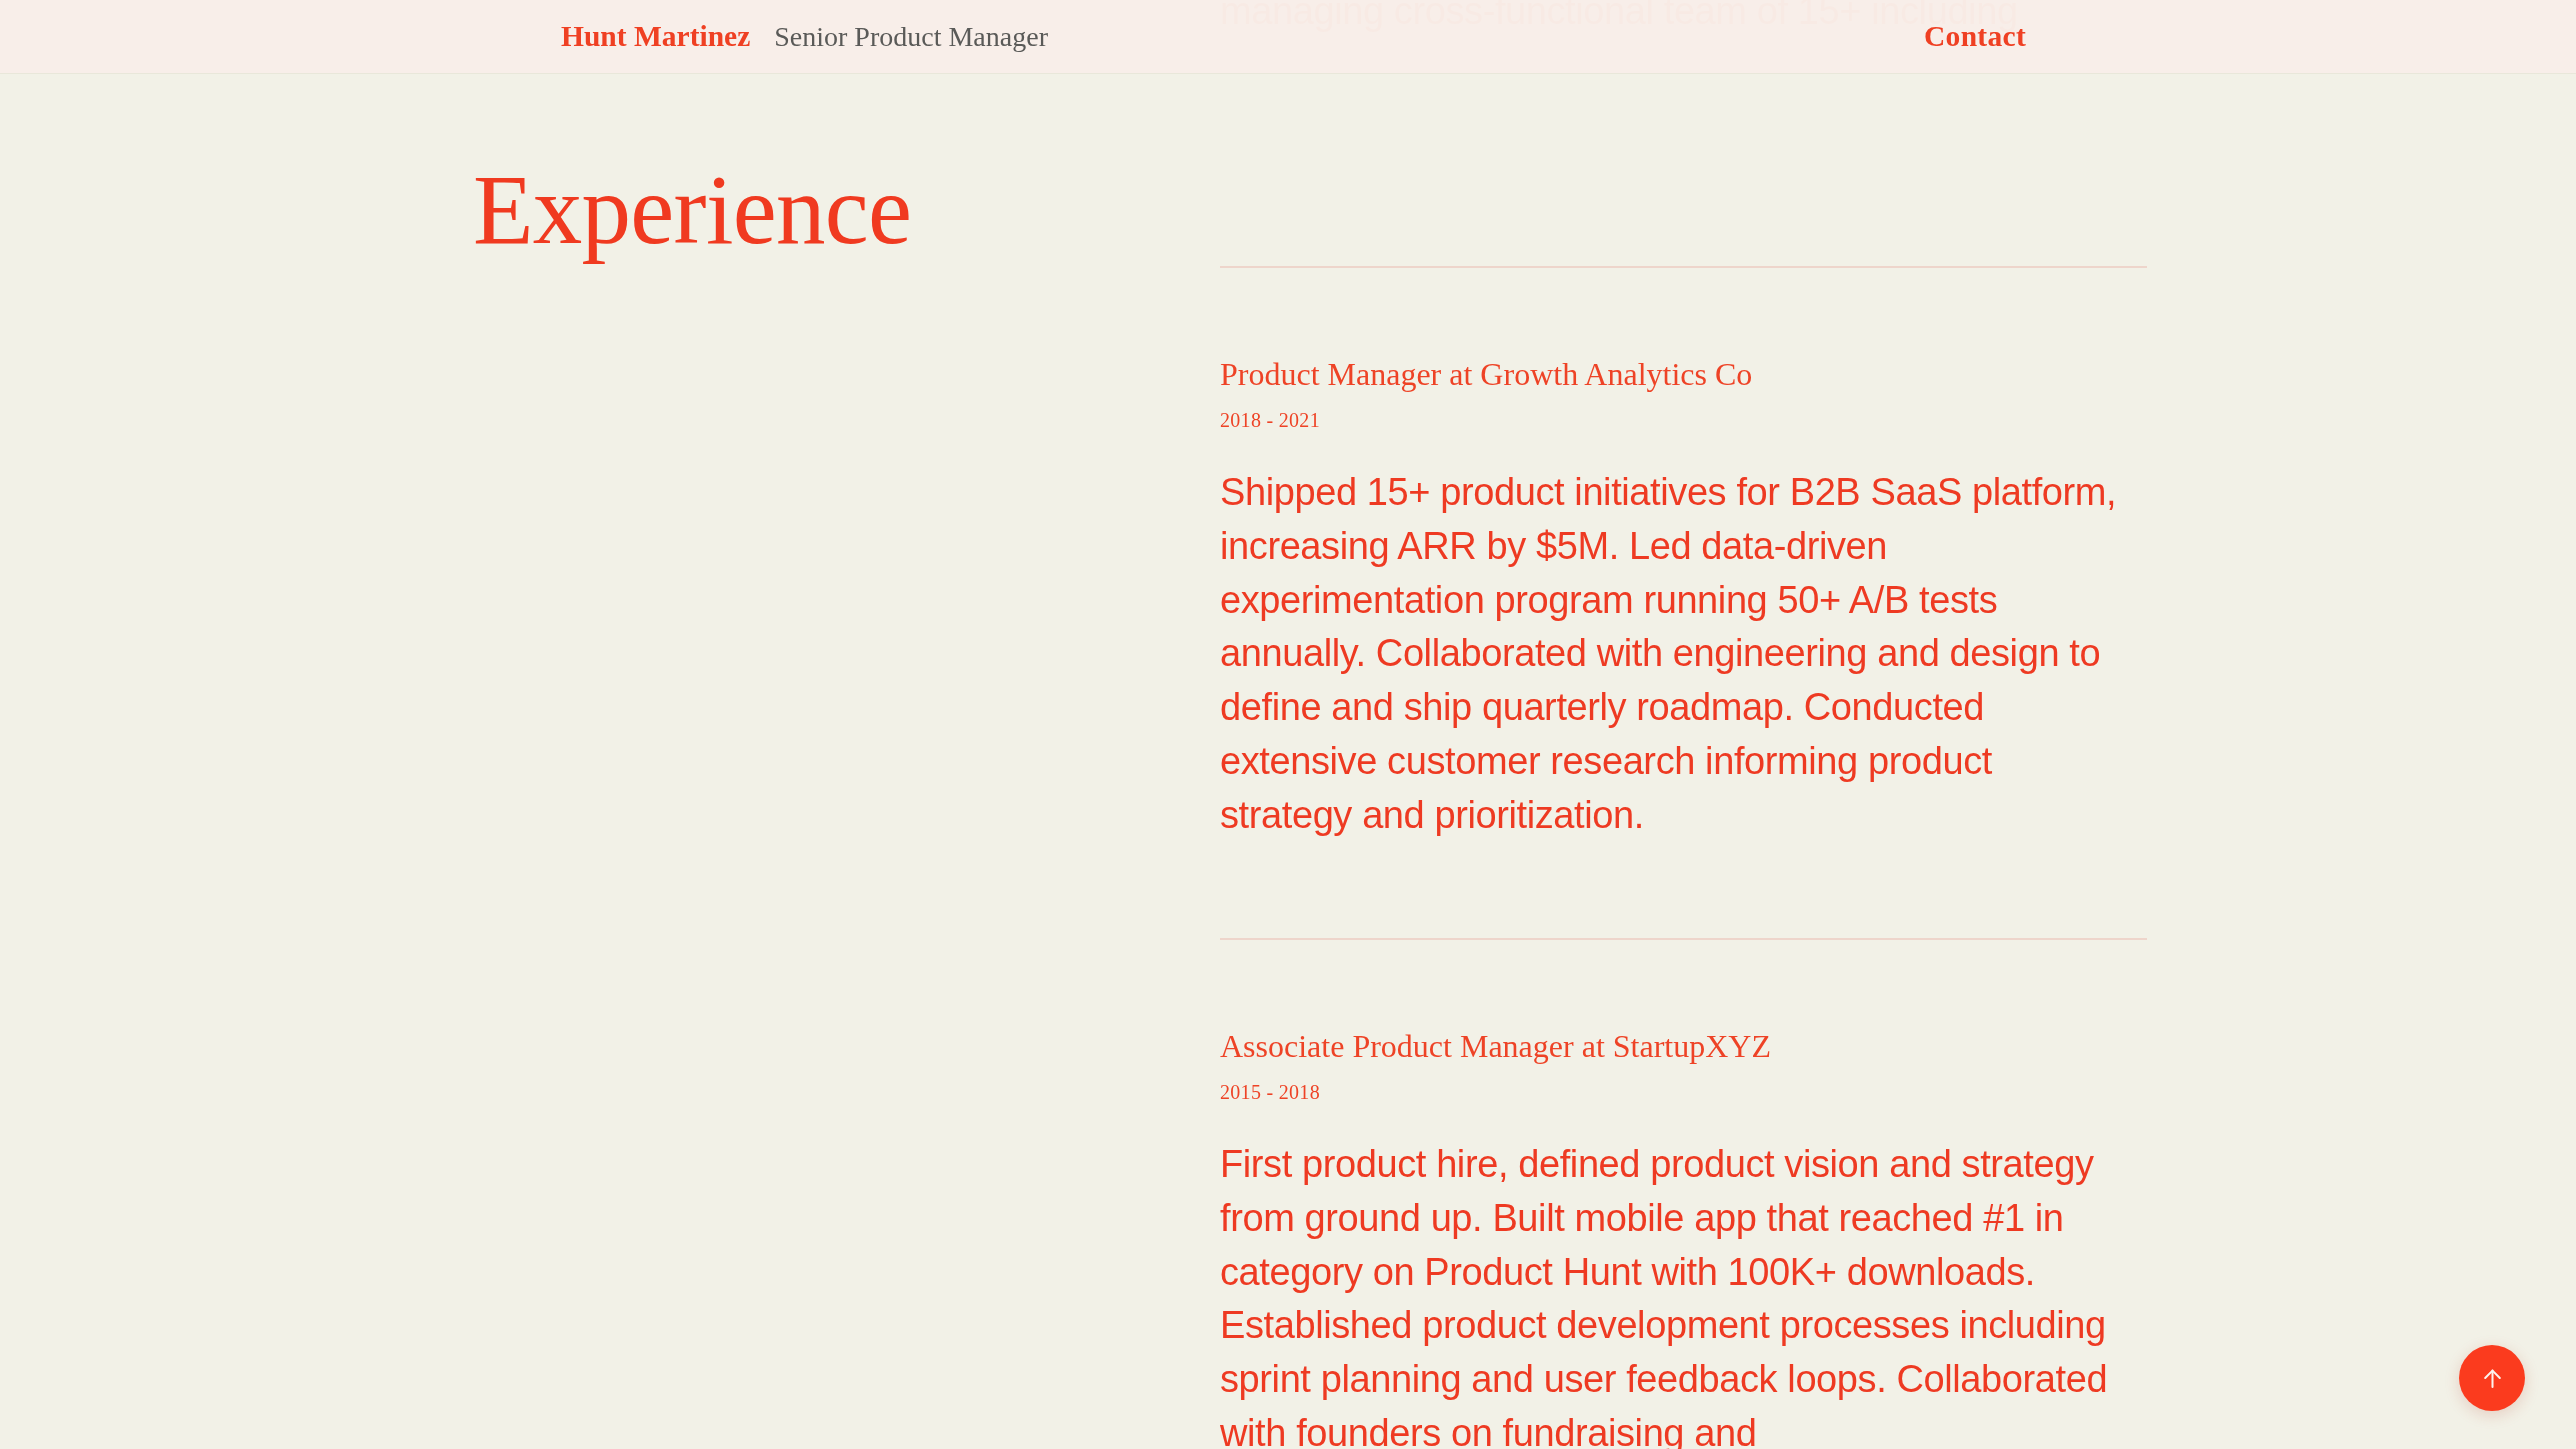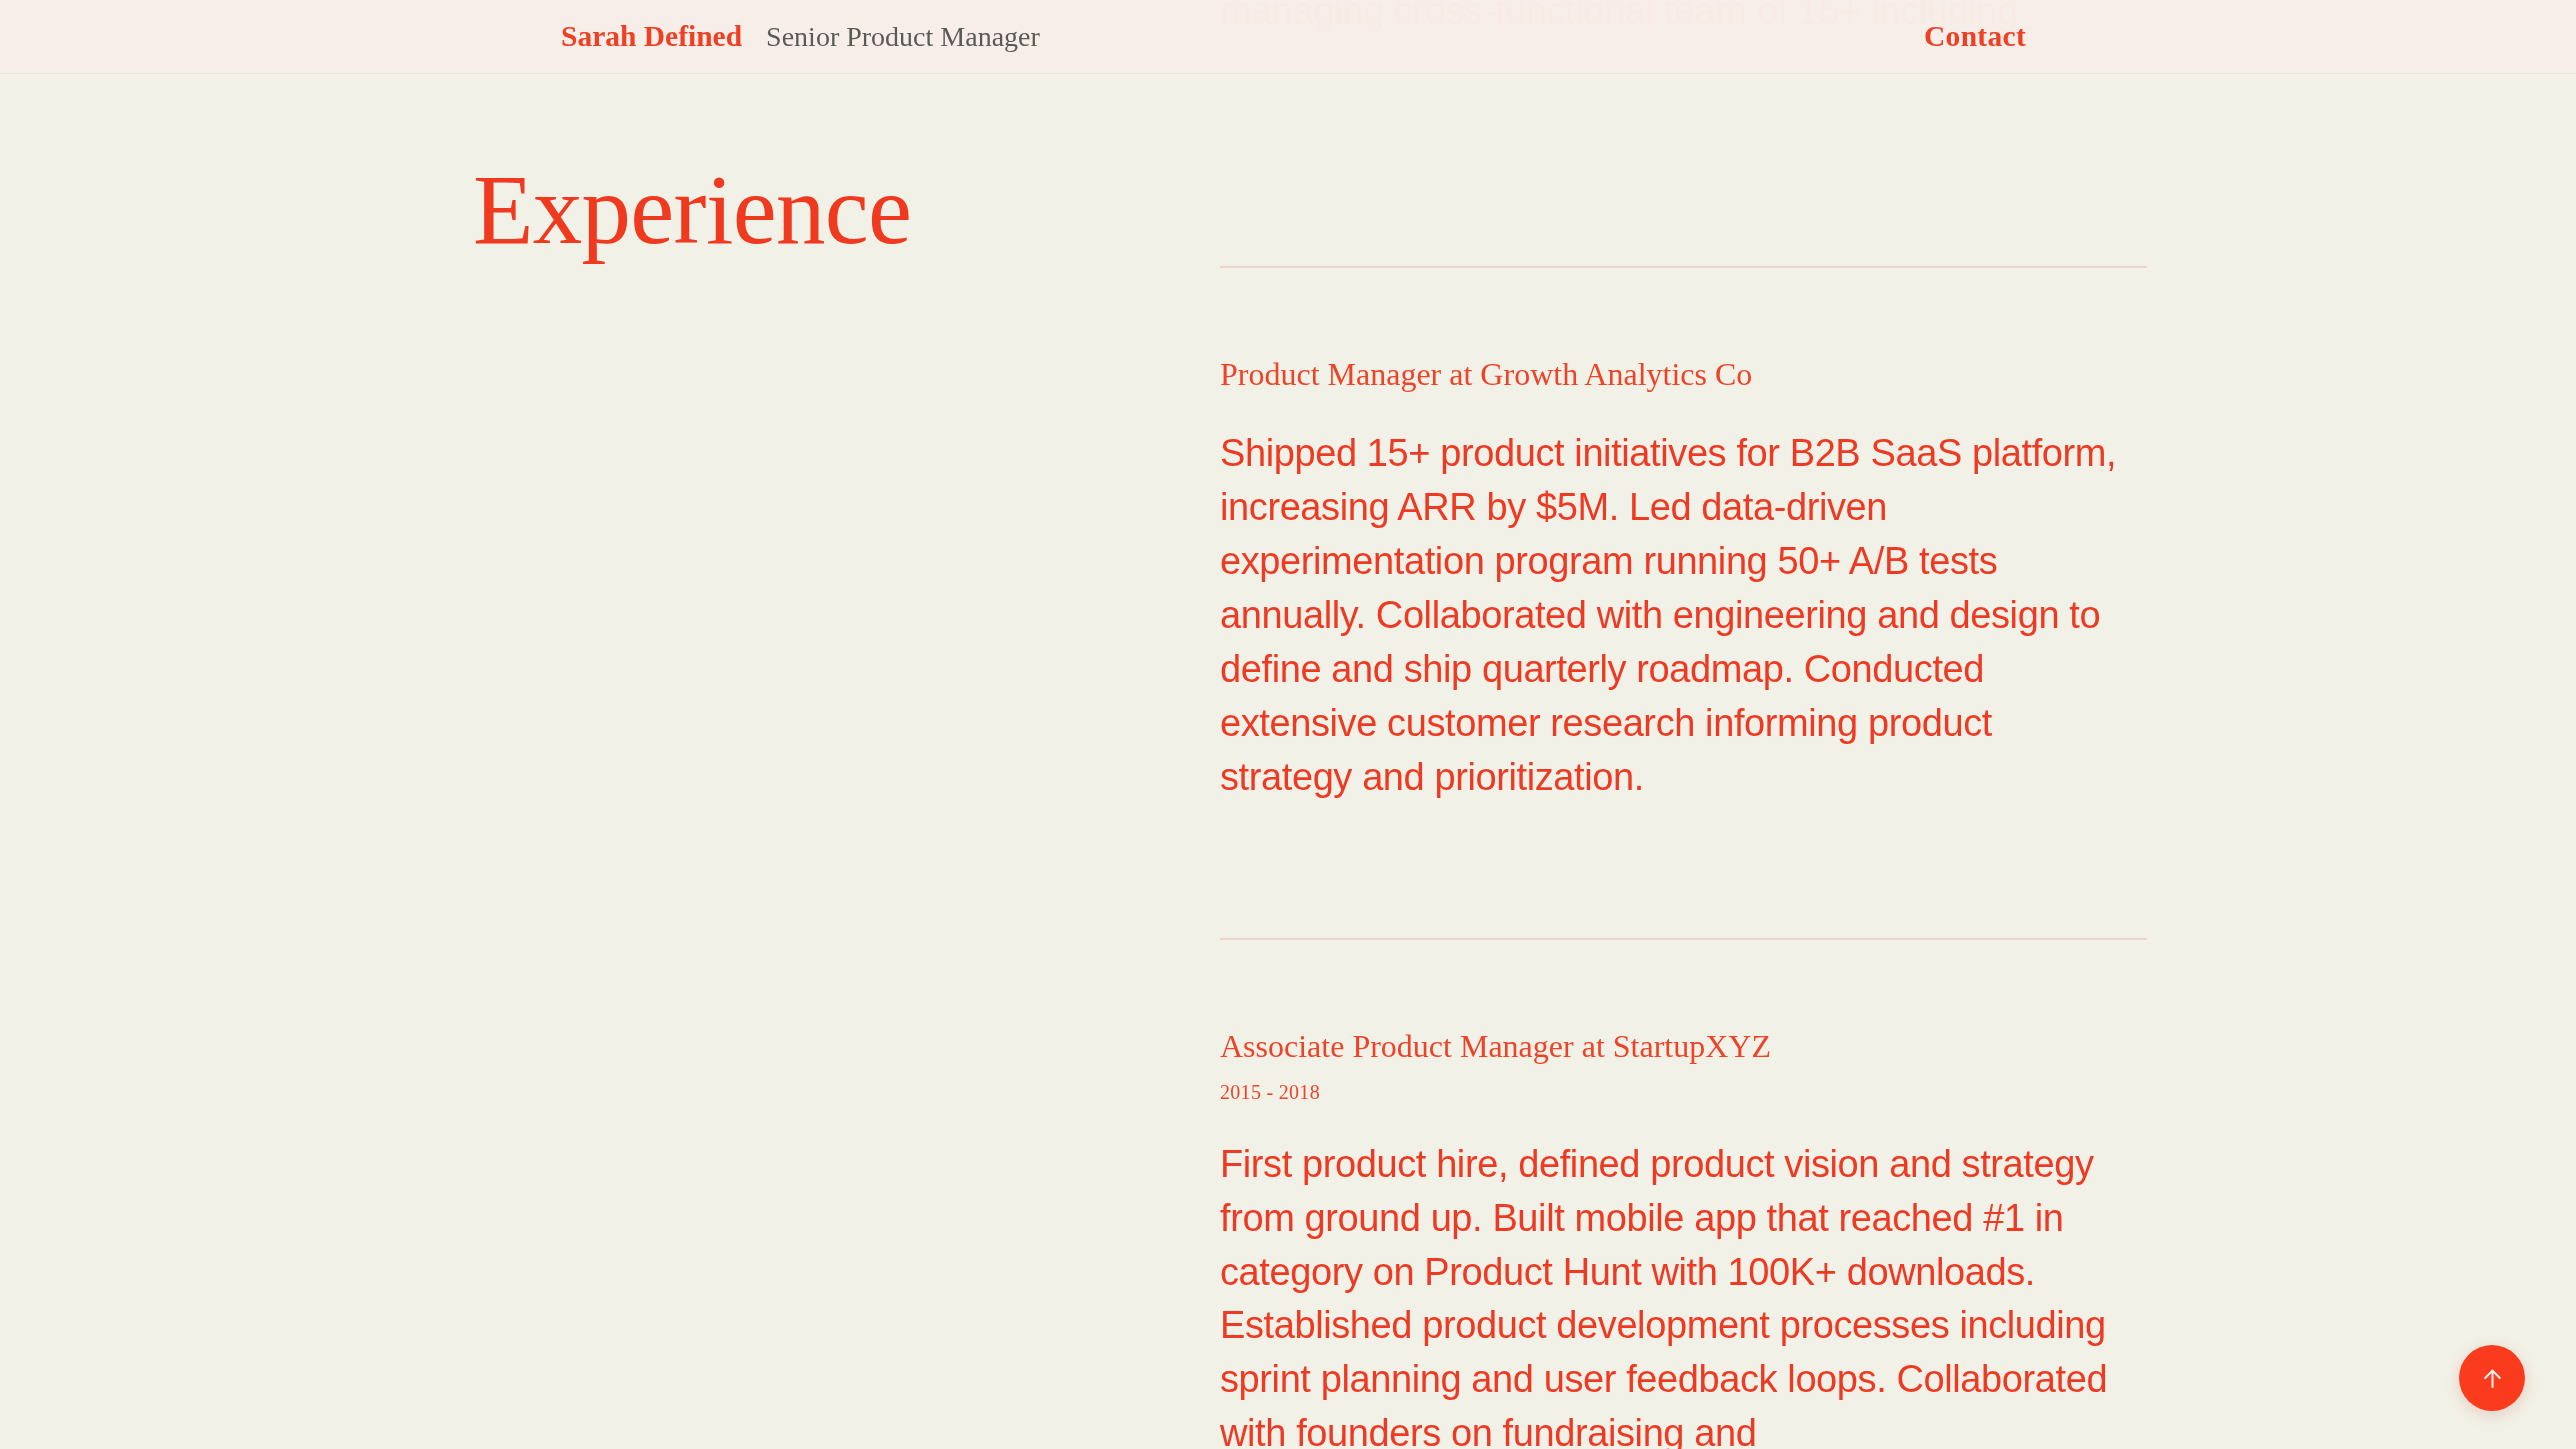--- a/index.html
+++ b/index.html
@@ -201,37 +201,38 @@
     </div>
 
     <div class="entry-prev-tail">
       <div class="faded-line">managing cross-functional team of 15+ including</div>
     </div>
 
     <div class="divider divider-1"></div>
 
     <div class="job entry-1">
       <h2 class="job-title">Product Manager at Growth Analytics Co</h2>
+      <div class="job-dates">2018 - 2021</div>
       <p class="job-desc">Shipped 15+ product initiatives for B2B SaaS platform, increasing ARR by $5M. Led data-driven experimentation program running 50+ A/B tests annually. Collaborated with engineering and design to define and ship quarterly roadmap. Conducted extensive customer research informing product strategy and prioritization.</p>
     </div>
 
     <div class="divider divider-2"></div>
 
     <div class="job entry-2">
       <h2 class="job-title">Associate Product Manager at StartupXYZ</h2>
       <div class="job-dates">2015 - 2018</div>
       <p class="job-desc">First product hire, defined product vision and strategy from ground up. Built mobile app that reached #1 in category on Product Hunt with 100K+ downloads. Established product development processes including sprint planning and user feedback loops. Collaborated with founders on fundraising and</p>
     </div>
 
   </div>
 </div>
 
 <header class="site-header">
   <div class="brand">
-    <span class="brand-name">Sarah Defined</span>
+    <span class="brand-name">Hunt Martinez</span>
     <span class="brand-role">Senior Product Manager</span>
   </div>
   <nav class="nav">
     <a class="nav-link" href="#">Contact</a>
   </nav>
 </header>
 
 <button class="scroll-top">
   <span>
     <svg width="27" height="27" viewBox="0 0 24 24" fill="none" stroke="#fdf4ee" stroke-width="1.8" stroke-linecap="round" stroke-linejoin="round">

